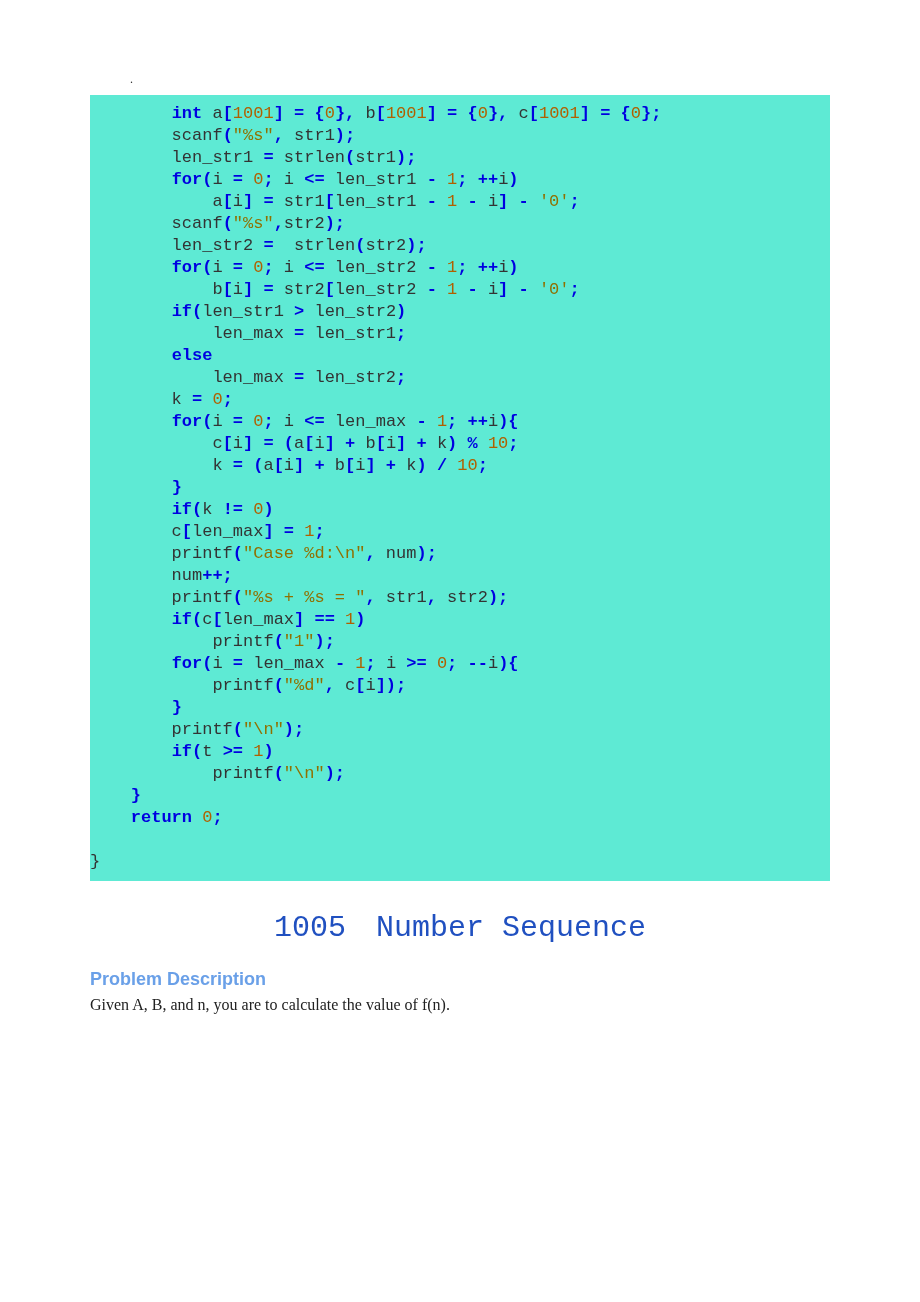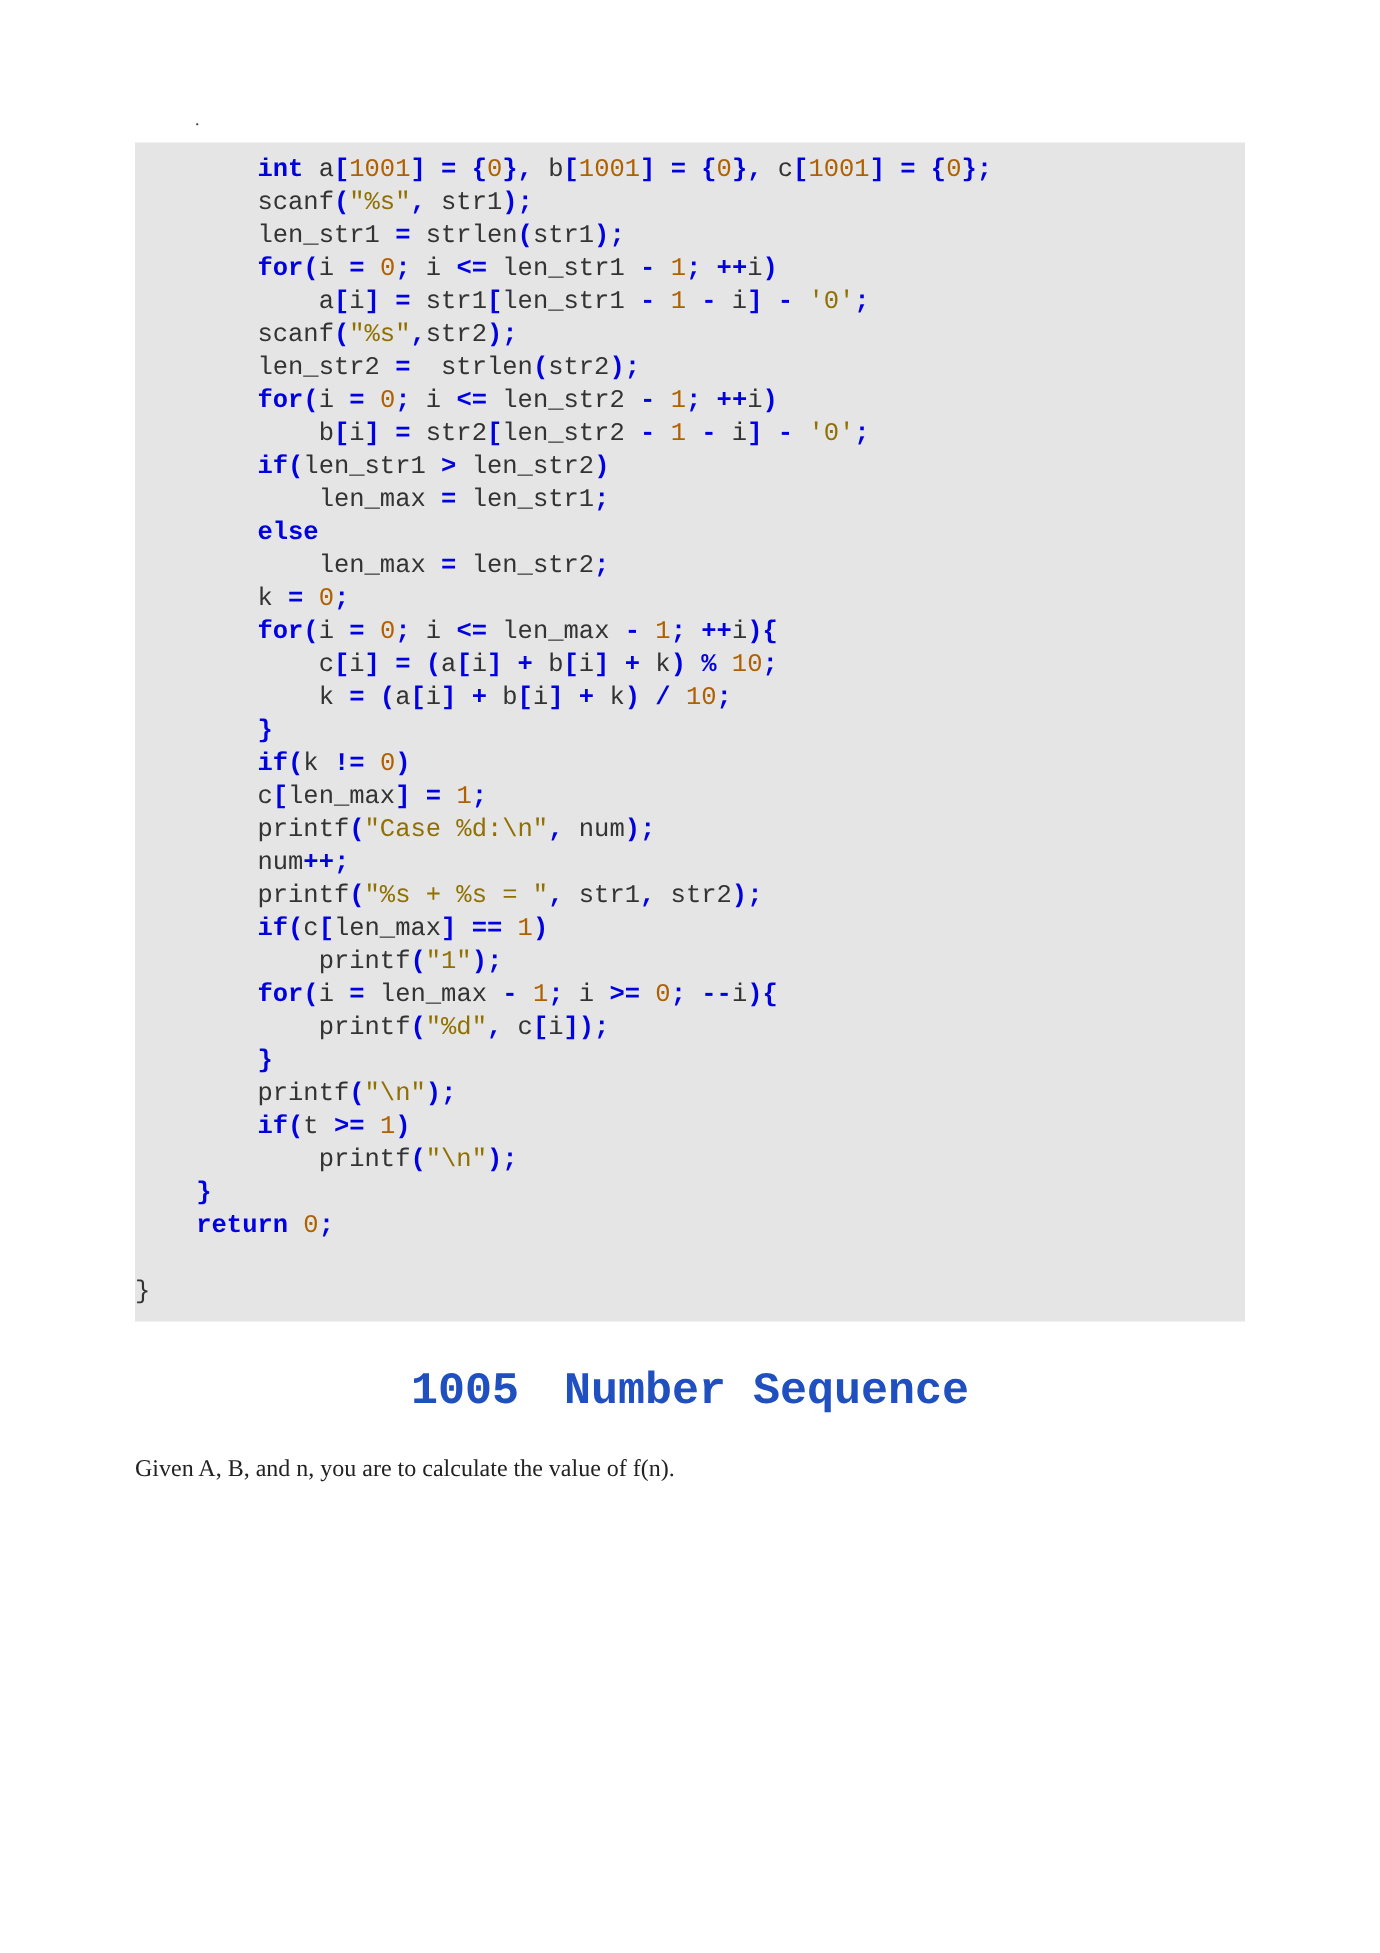--- a/index.html
+++ b/index.html
@@ -13,40 +13,40 @@
     margin: 0 auto;
     padding: 72px 90px 60px 90px;
     box-sizing: border-box;
   }
   .dot {
     font-size: 12px;
     color: #333;
     margin: 0 0 8px 40px;
   }
   .code-block {
-    background: #e5e5e5;
+    background: #5eead4;
     padding: 8px 0 8px 0;
     font-family: "Courier New", monospace;
     font-size: 17px;
     line-height: 22px;
     color: #333;
     white-space: pre;
     overflow: visible;
   }
   .kw  { color: #0000e0; font-weight: bold; }     
   .op  { color: #0000e0; font-weight: bold; }     
   .num { color: #b06000; }                         
   .str { color: #907000; }                         
   .ch  { color: #907000; }                         
   .pln { color: #333; }                            
 
   .title {
     font-family: "Courier New", monospace;
     font-size: 30px;
-    font-weight: bold;
+    font-weight: normal;
     color: #2050c0;
     text-align: center;
     margin: 30px 0 24px 0;
   }
   .section-head {
     font-family: Arial, Helvetica, sans-serif;
     font-weight: bold;
     color: #6aa0e8;
     font-size: 18px;
     margin: 6px 0 2px 0;
@@ -96,14 +96,15 @@
 <span class="pln">        printf</span><span class="op">(</span><span class="str">"\n"</span><span class="op">);</span>
 <span class="pln">        </span><span class="kw">if</span><span class="op">(</span><span class="pln">t </span><span class="op">&gt;=</span><span class="pln"> </span><span class="num">1</span><span class="op">)</span>
 <span class="pln">            printf</span><span class="op">(</span><span class="str">"\n"</span><span class="op">);</span>
 <span class="pln">    </span><span class="op">}</span>
 <span class="pln">    </span><span class="kw">return</span><span class="pln"> </span><span class="num">0</span><span class="op">;</span>
 <span class="pln"></span>
 <span class="pln">}</span></div>
 
   <div class="title">1005 Number Sequence</div>
 
+  <div class="section-head">Problem Description</div>
   <div class="body-text">Given A, B, and n, you are to calculate the value of f(n).</div>
 </div>
 
 </body></html>

